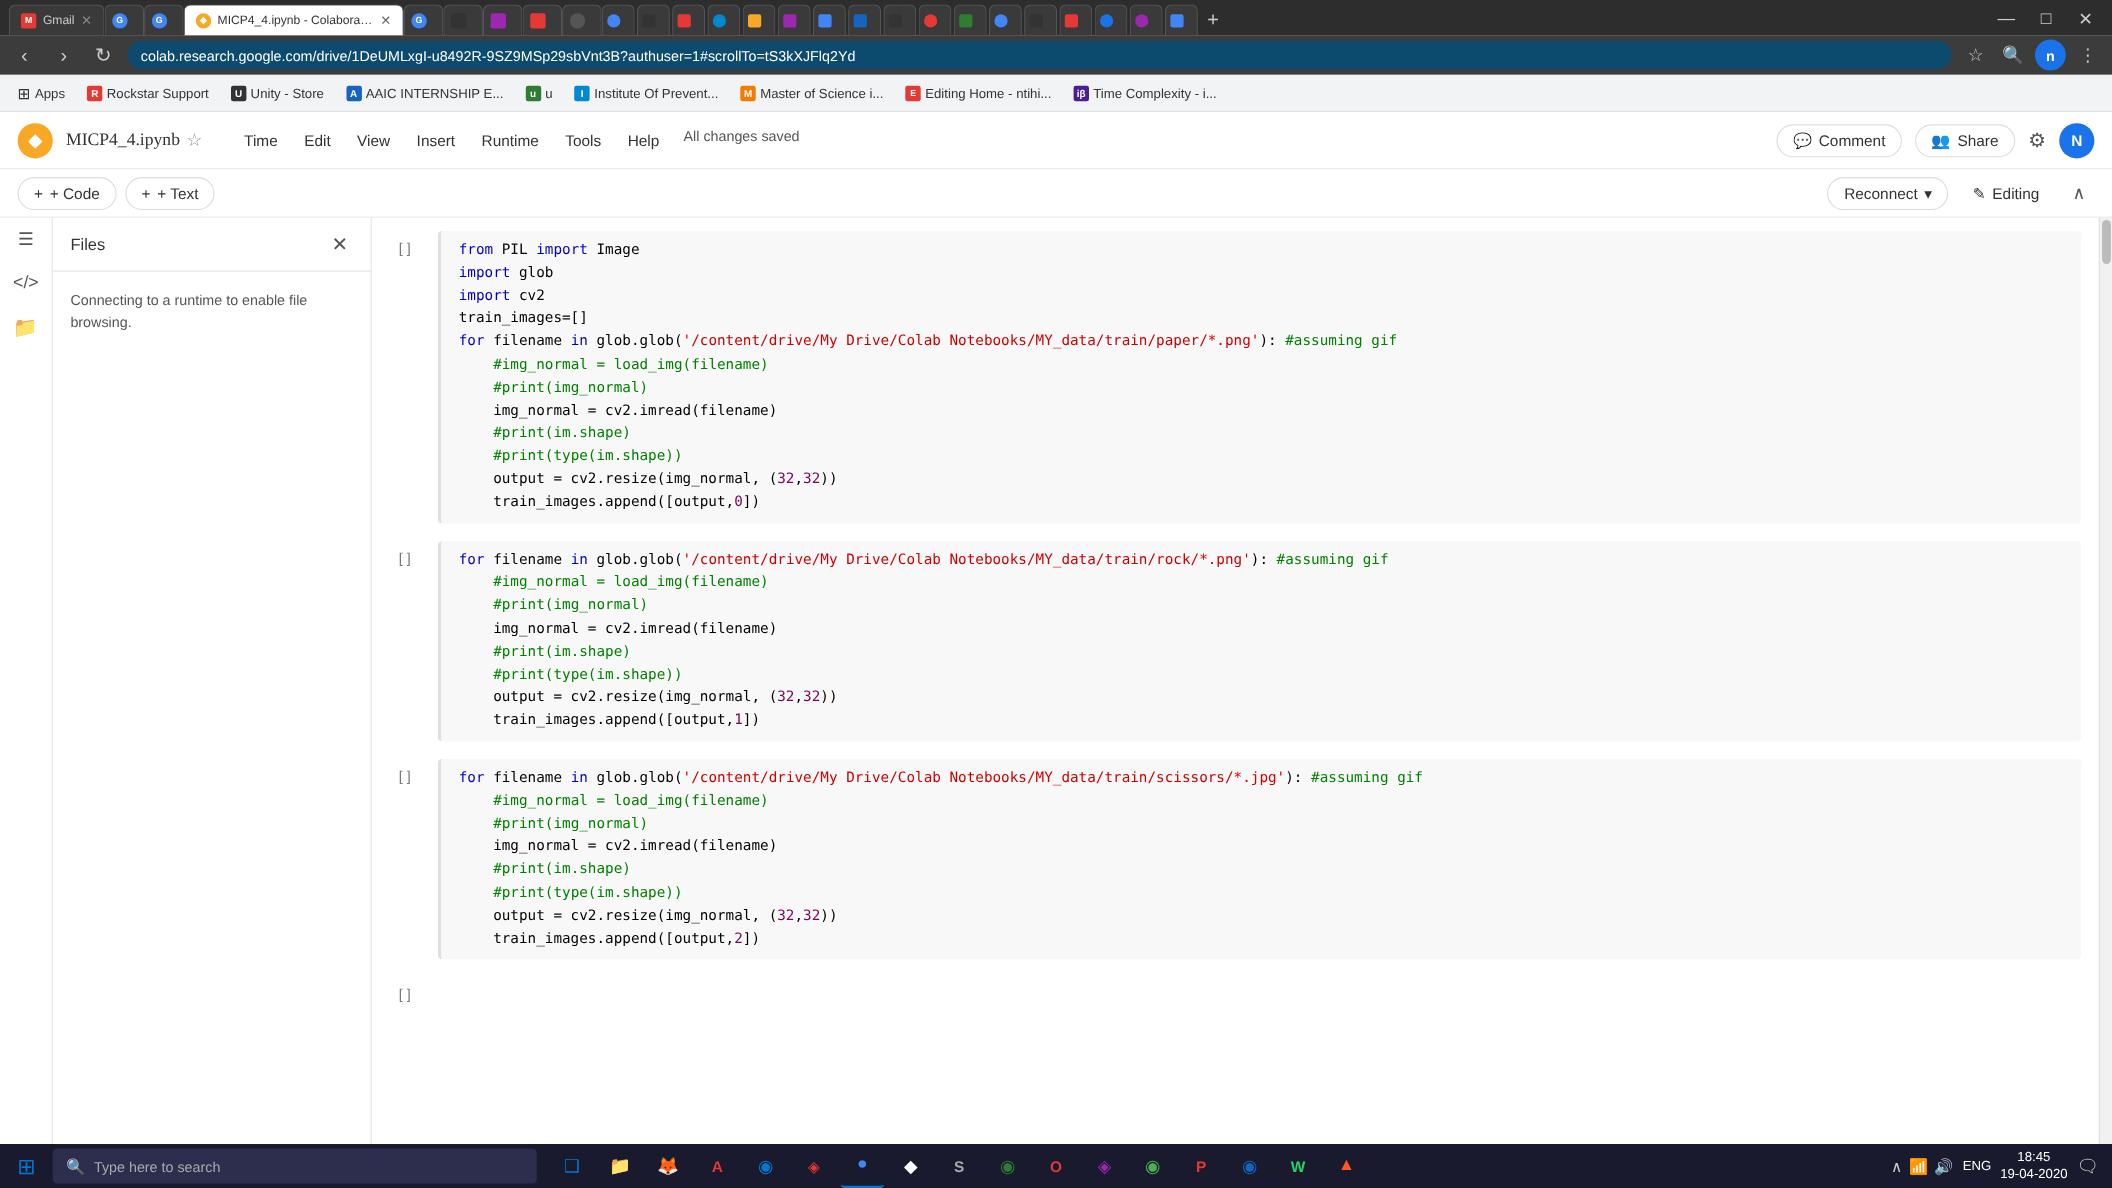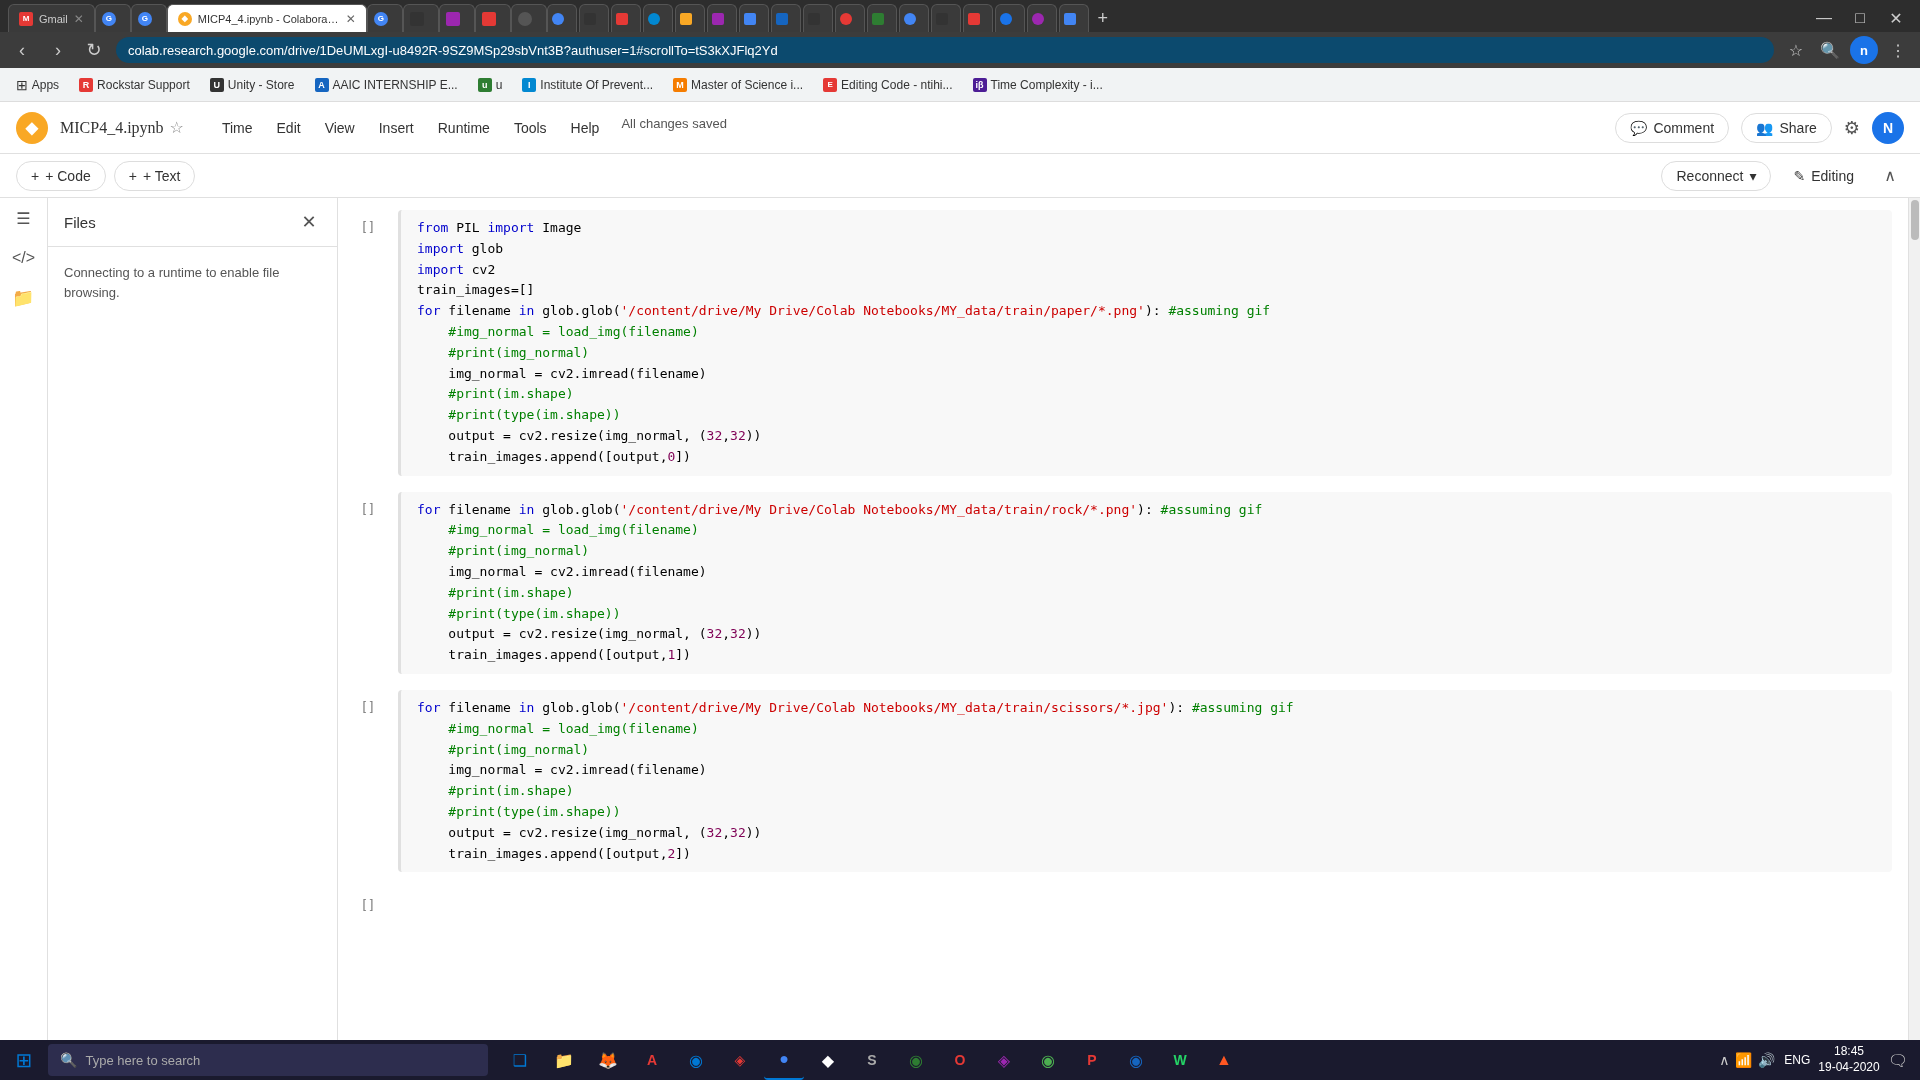--- a/index.html
+++ b/index.html
@@ -391,21 +391,21 @@
   <div class="bookmark-item">
     <div class="bk-favicon" style="background:#0288d1;color:#fff;">I</div>
     <span>Institute Of Prevent...</span>
   </div>
   <div class="bookmark-item">
     <div class="bk-favicon" style="background:#f57c00;color:#fff;">M</div>
     <span>Master of Science i...</span>
   </div>
   <div class="bookmark-item">
     <div class="bk-favicon bk-red" style="color:#fff;font-size:8px;">E</div>
-    <span>Editing Code - ntihi...</span>
+    <span>Editing Home - ntihi...</span>
   </div>
   <div class="bookmark-item">
     <div class="bk-favicon" style="background:#4c1d95;color:#fff;font-size:9px;">iβ</div>
     <span>Time Complexity - i...</span>
   </div>
 </div>
 
 <div class="colab-header">
   <div class="colab-logo">
     <span style="font-size:16px;">◆</span>

